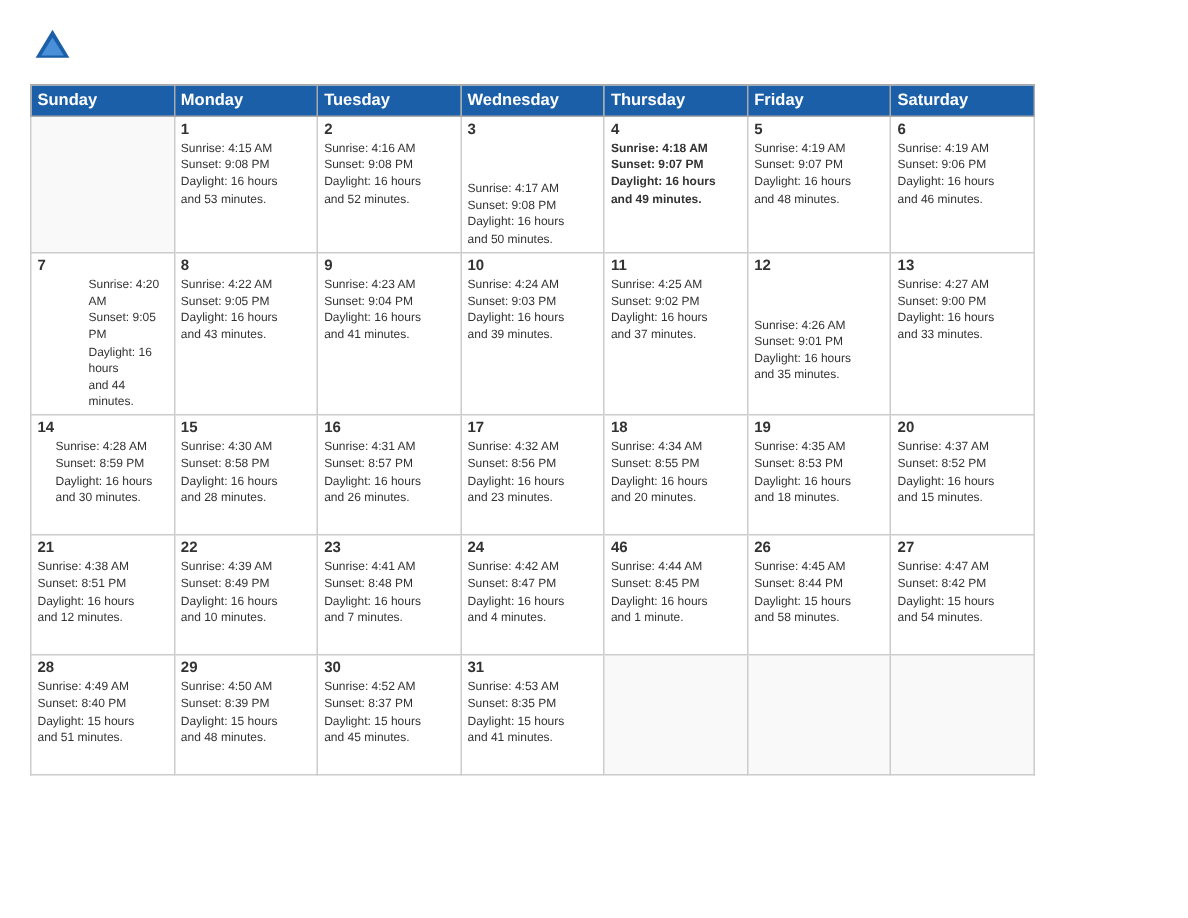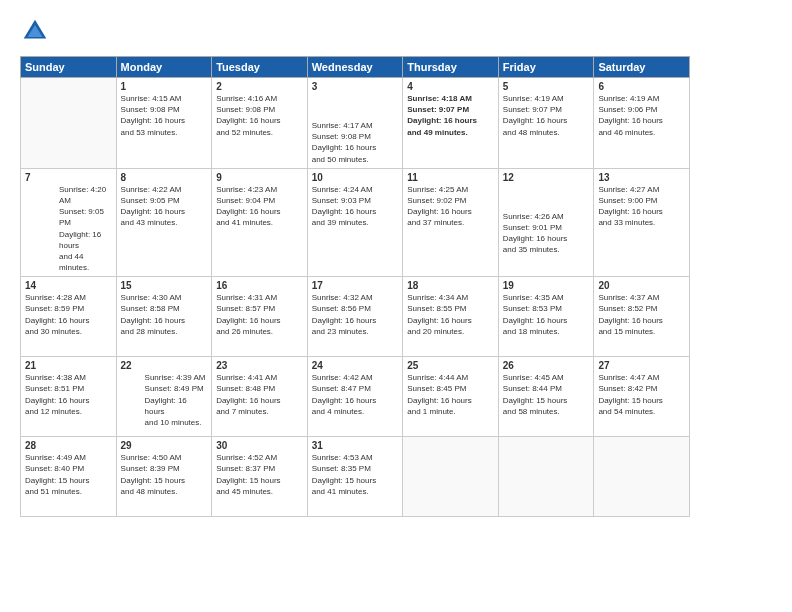--- a/index.html
+++ b/index.html
@@ -223,21 +223,21 @@
             <span class="day-number">13</span>
             <div class="day-info" style="white-space: pre-line;">Sunrise: 4:27 AM
 Sunset: 9:00 PM
 Daylight: 16 hours
 and 33 minutes.</div>
           </td>
         </tr>
         <tr>
           <td>
             <span class="day-number">14</span>
-            <div class="day-info" style="white-space: pre-line;">Sunrise: 4:28 AM
+            <div class="day-info" style="white-space: pre-line; margin-left: 12px;">Sunrise: 4:28 AM
 Sunset: 8:59 PM
 Daylight: 16 hours
 and 30 minutes.</div>
           </td>
           <td>
             <span class="day-number">15</span>
             <div class="day-info" style="white-space: pre-line;">Sunrise: 4:30 AM
 Sunset: 8:58 PM
 Daylight: 16 hours
 and 28 minutes.</div>
@@ -281,41 +281,41 @@
         <tr>
           <td>
             <span class="day-number">21</span>
             <div class="day-info" style="white-space: pre-line;">Sunrise: 4:38 AM
 Sunset: 8:51 PM
 Daylight: 16 hours
 and 12 minutes.</div>
           </td>
           <td>
             <span class="day-number">22</span>
-            <div class="day-info" style="white-space: pre-line; margin-left: 24px;">Sunrise: 4:39 AM
+            <div class="day-info" style="white-space: pre-line;">Sunrise: 4:39 AM
 Sunset: 8:49 PM
 Daylight: 16 hours
 and 10 minutes.</div>
           </td>
           <td>
             <span class="day-number">23</span>
             <div class="day-info" style="white-space: pre-line;">Sunrise: 4:41 AM
 Sunset: 8:48 PM
 Daylight: 16 hours
 and 7 minutes.</div>
           </td>
           <td>
             <span class="day-number">24</span>
             <div class="day-info" style="white-space: pre-line;">Sunrise: 4:42 AM
 Sunset: 8:47 PM
 Daylight: 16 hours
 and 4 minutes.</div>
           </td>
           <td>
-            <span class="day-number">25</span>
+            <span class="day-number">46</span>
             <div class="day-info" style="white-space: pre-line;">Sunrise: 4:44 AM
 Sunset: 8:45 PM
 Daylight: 16 hours
 and 1 minute.</div>
           </td>
           <td>
             <span class="day-number">26</span>
             <div class="day-info" style="white-space: pre-line;">Sunrise: 4:45 AM
 Sunset: 8:44 PM
 Daylight: 15 hours

